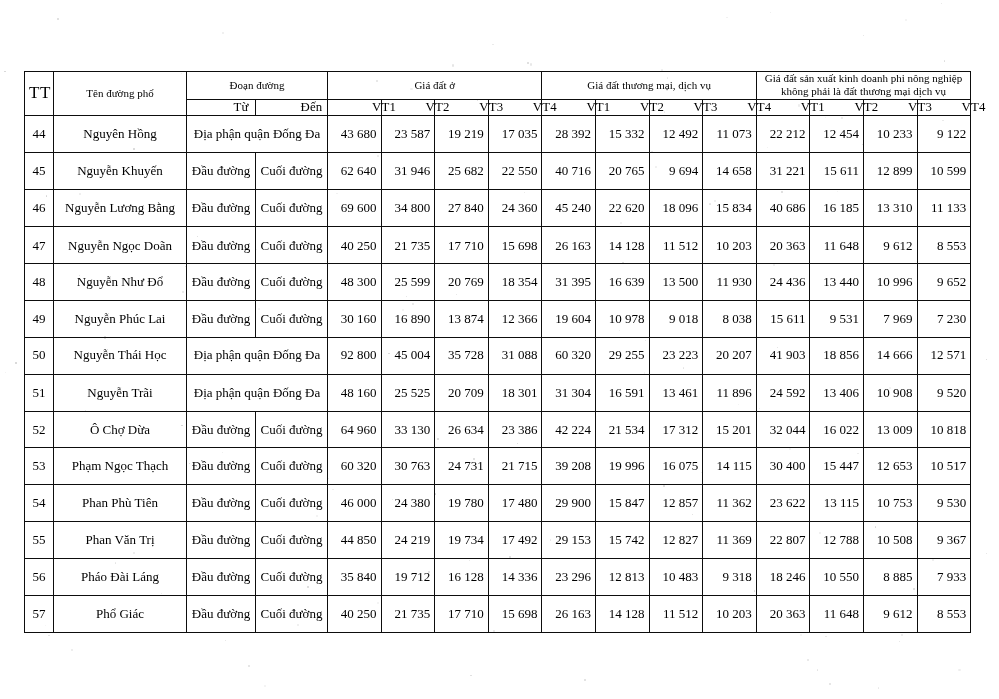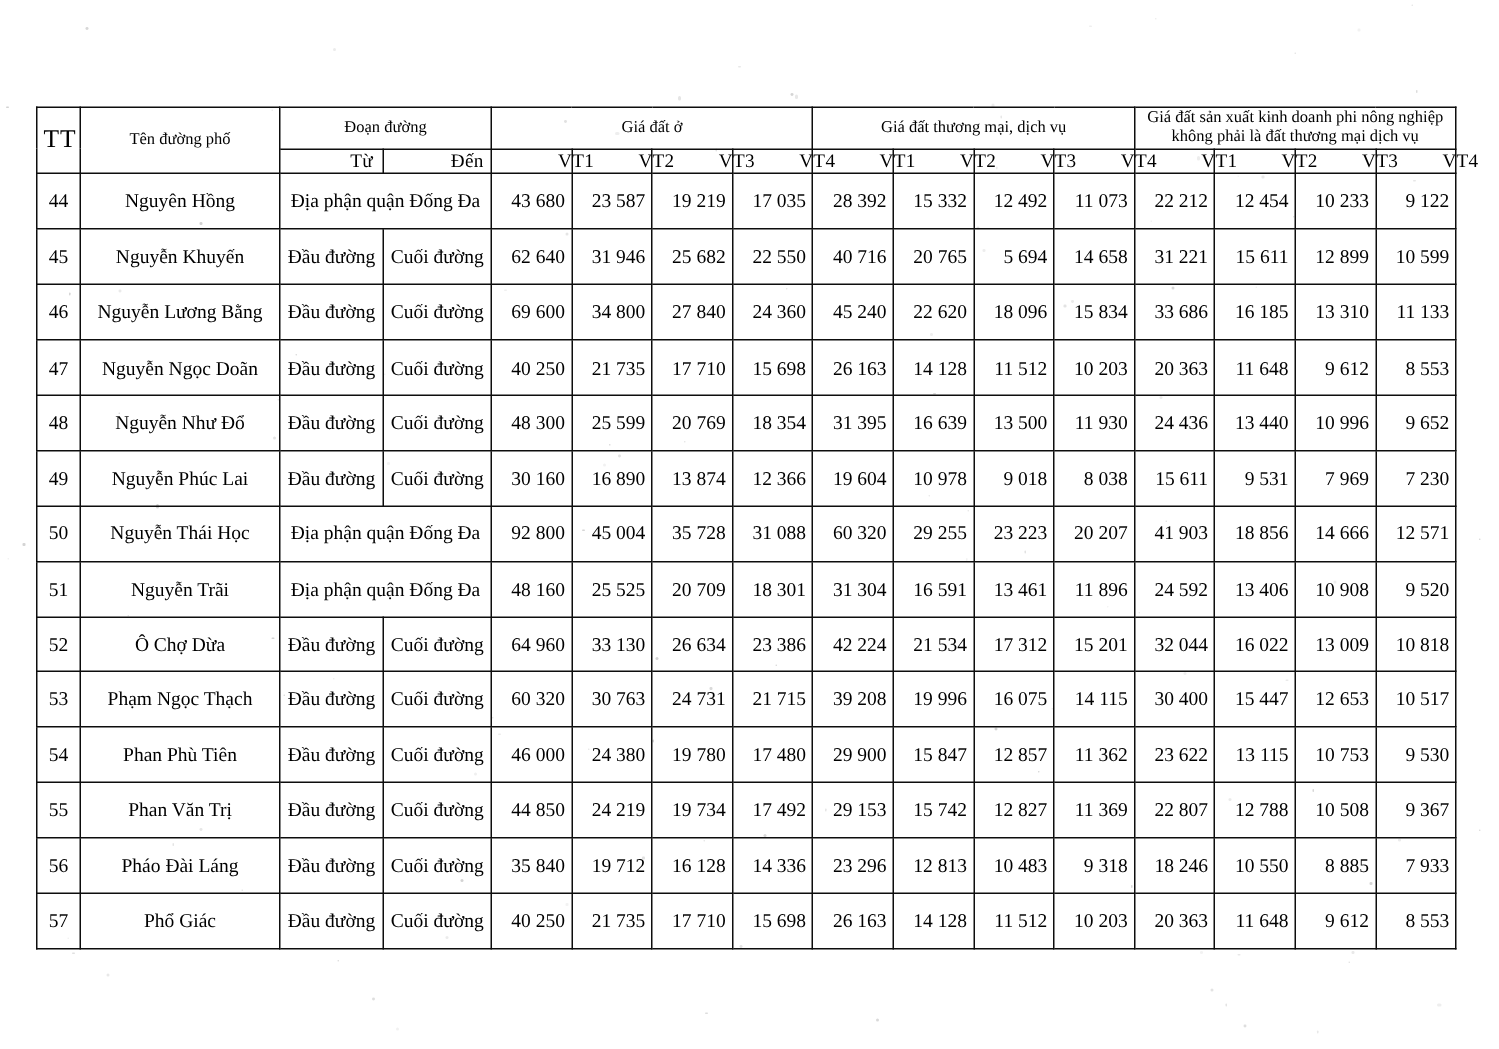--- a/index.html
+++ b/index.html
@@ -268,41 +268,41 @@
           <td class="c-tt jitter-a">45</td>
           <td class="c-name jitter-a">Nguyễn Khuyến</td>
           <td class="c-seg jitter-a">Đầu đường</td>
           <td class="c-seg jitter-a">Cuối đường</td>
           <td class="c-num jitter-a">62 640</td>
           <td class="c-num jitter-a">31 946</td>
           <td class="c-num jitter-a">25 682</td>
           <td class="c-num jitter-a">22 550</td>
           <td class="c-num jitter-a">40 716</td>
           <td class="c-num jitter-a">20 765</td>
-          <td class="c-num jitter-a">5 694</td>
+          <td class="c-num jitter-a">9 694</td>
           <td class="c-num jitter-a">14 658</td>
           <td class="c-num jitter-a">31 221</td>
           <td class="c-num jitter-a">15 611</td>
           <td class="c-num jitter-a">12 899</td>
           <td class="c-num jitter-a">10 599</td>
         </tr>
         <tr>
           <td class="c-tt">46</td>
           <td class="c-name">Nguyễn Lương Bằng</td>
           <td class="c-seg">Đầu đường</td>
           <td class="c-seg">Cuối đường</td>
           <td class="c-num">69 600</td>
           <td class="c-num">34 800</td>
           <td class="c-num">27 840</td>
           <td class="c-num">24 360</td>
           <td class="c-num">45 240</td>
           <td class="c-num">22 620</td>
           <td class="c-num">18 096</td>
           <td class="c-num">15 834</td>
-          <td class="c-num">33 686</td>
+          <td class="c-num">40 686</td>
           <td class="c-num">16 185</td>
           <td class="c-num">13 310</td>
           <td class="c-num">11 133</td>
         </tr>
         <tr>
           <td class="c-tt jitter-b">47</td>
           <td class="c-name jitter-b">Nguyễn Ngọc Doãn</td>
           <td class="c-seg jitter-b">Đầu đường</td>
           <td class="c-seg jitter-b">Cuối đường</td>
           <td class="c-num jitter-b">40 250</td>

